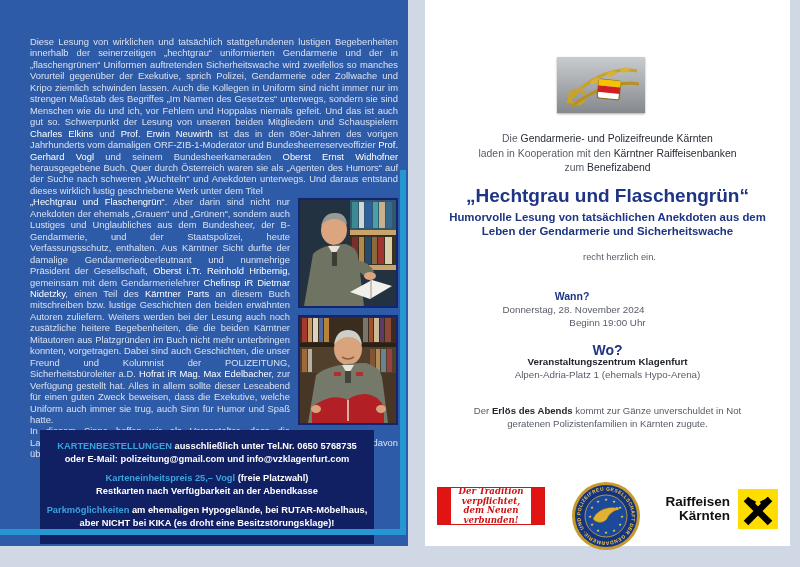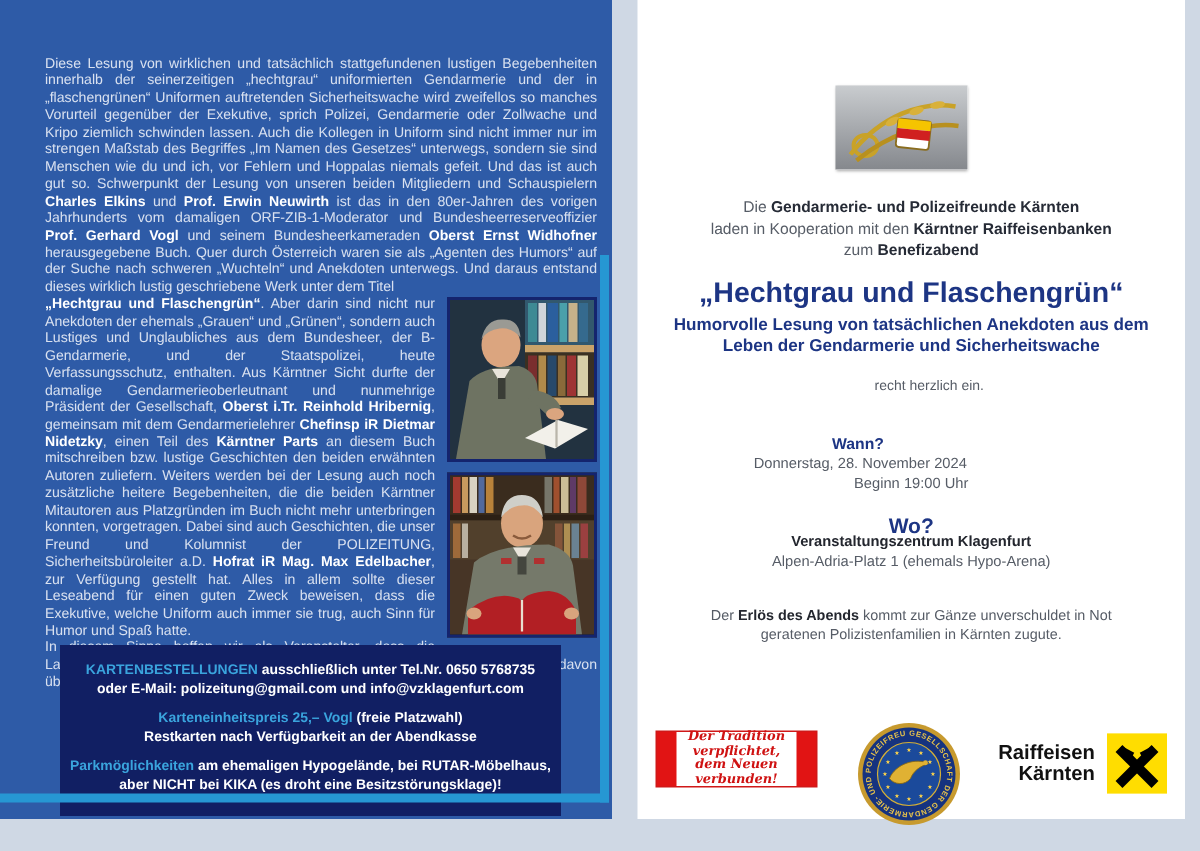--- a/index.html
+++ b/index.html
@@ -13,21 +13,21 @@
   .page-left{
     position:absolute;left:0;top:0;width:408px;height:546px;
     background:#2e5ba7;
   }
   .accent-v{position:absolute;left:400px;top:170px;width:6px;height:365px;background:#2697d3;z-index:5;}
   .accent-h{position:absolute;left:0;top:529px;width:406px;height:6px;background:#2697d3;z-index:5;}
   .left-text{
     position:absolute;left:30px;top:36px;width:368px;
     color:#d9e1f0;font-size:9.4px;line-height:11.45px;text-align:justify;
   }
-  .left-text .b{font-weight:bold;color:#ffffff;}
+  .left-text .b{font-weight:normal;color:#ffffff;}
   .photo-col{
     float:right;width:100px;margin:2px 0 4px 8px;
   }
   .photo{
     width:96px;height:106px;border:2px solid #14246e;display:block;margin-bottom:7px;background:#222;
   }
   .tickets-box{
     position:absolute;left:40px;top:430px;width:334px;height:114px;
     background:#111f63;color:#ffffff;text-align:center;
     font-size:9.3px;font-weight:bold;line-height:12.5px;
@@ -40,21 +40,21 @@
     position:absolute;left:425px;top:0;width:365px;height:546px;
     background:#ffffff;
   }
   .logo-top{
     position:absolute;left:132px;top:57px;width:88px;height:56px;
     background:linear-gradient(#c9cccf,#85888d);
     box-shadow:0 1px 2px rgba(0,0,0,.35);
   }
   .intro{position:absolute;left:0;top:132px;width:365px;text-align:center;
     font-size:10.4px;line-height:14.5px;color:#565c66;}
-  .intro .b{font-weight:bold;color:#262b36;}
+  .intro .b{font-weight:normal;color:#262b36;}
   .title{position:absolute;left:0;top:185px;width:365px;text-align:center;
     font-size:19px;font-weight:bold;color:#1d3584;}
   .subtitle{position:absolute;left:12px;top:211px;width:341px;text-align:center;
     font-size:11.4px;line-height:13.5px;font-weight:bold;color:#1d3584;}
   .invite{position:absolute;left:0;top:252px;width:365px;text-align:center;
     font-size:9.3px;color:#565c66;padding-left:12px;}
   .when-label{position:absolute;left:0;top:290px;width:294px;text-align:center;
     font-size:10.5px;font-weight:bold;color:#1d3584;}
   .when-1{position:absolute;left:0;top:304px;width:297px;text-align:center;font-size:9.8px;color:#565c66;}
   .when-2{position:absolute;left:0;top:317px;width:365px;text-align:center;font-size:9.8px;color:#565c66;}

